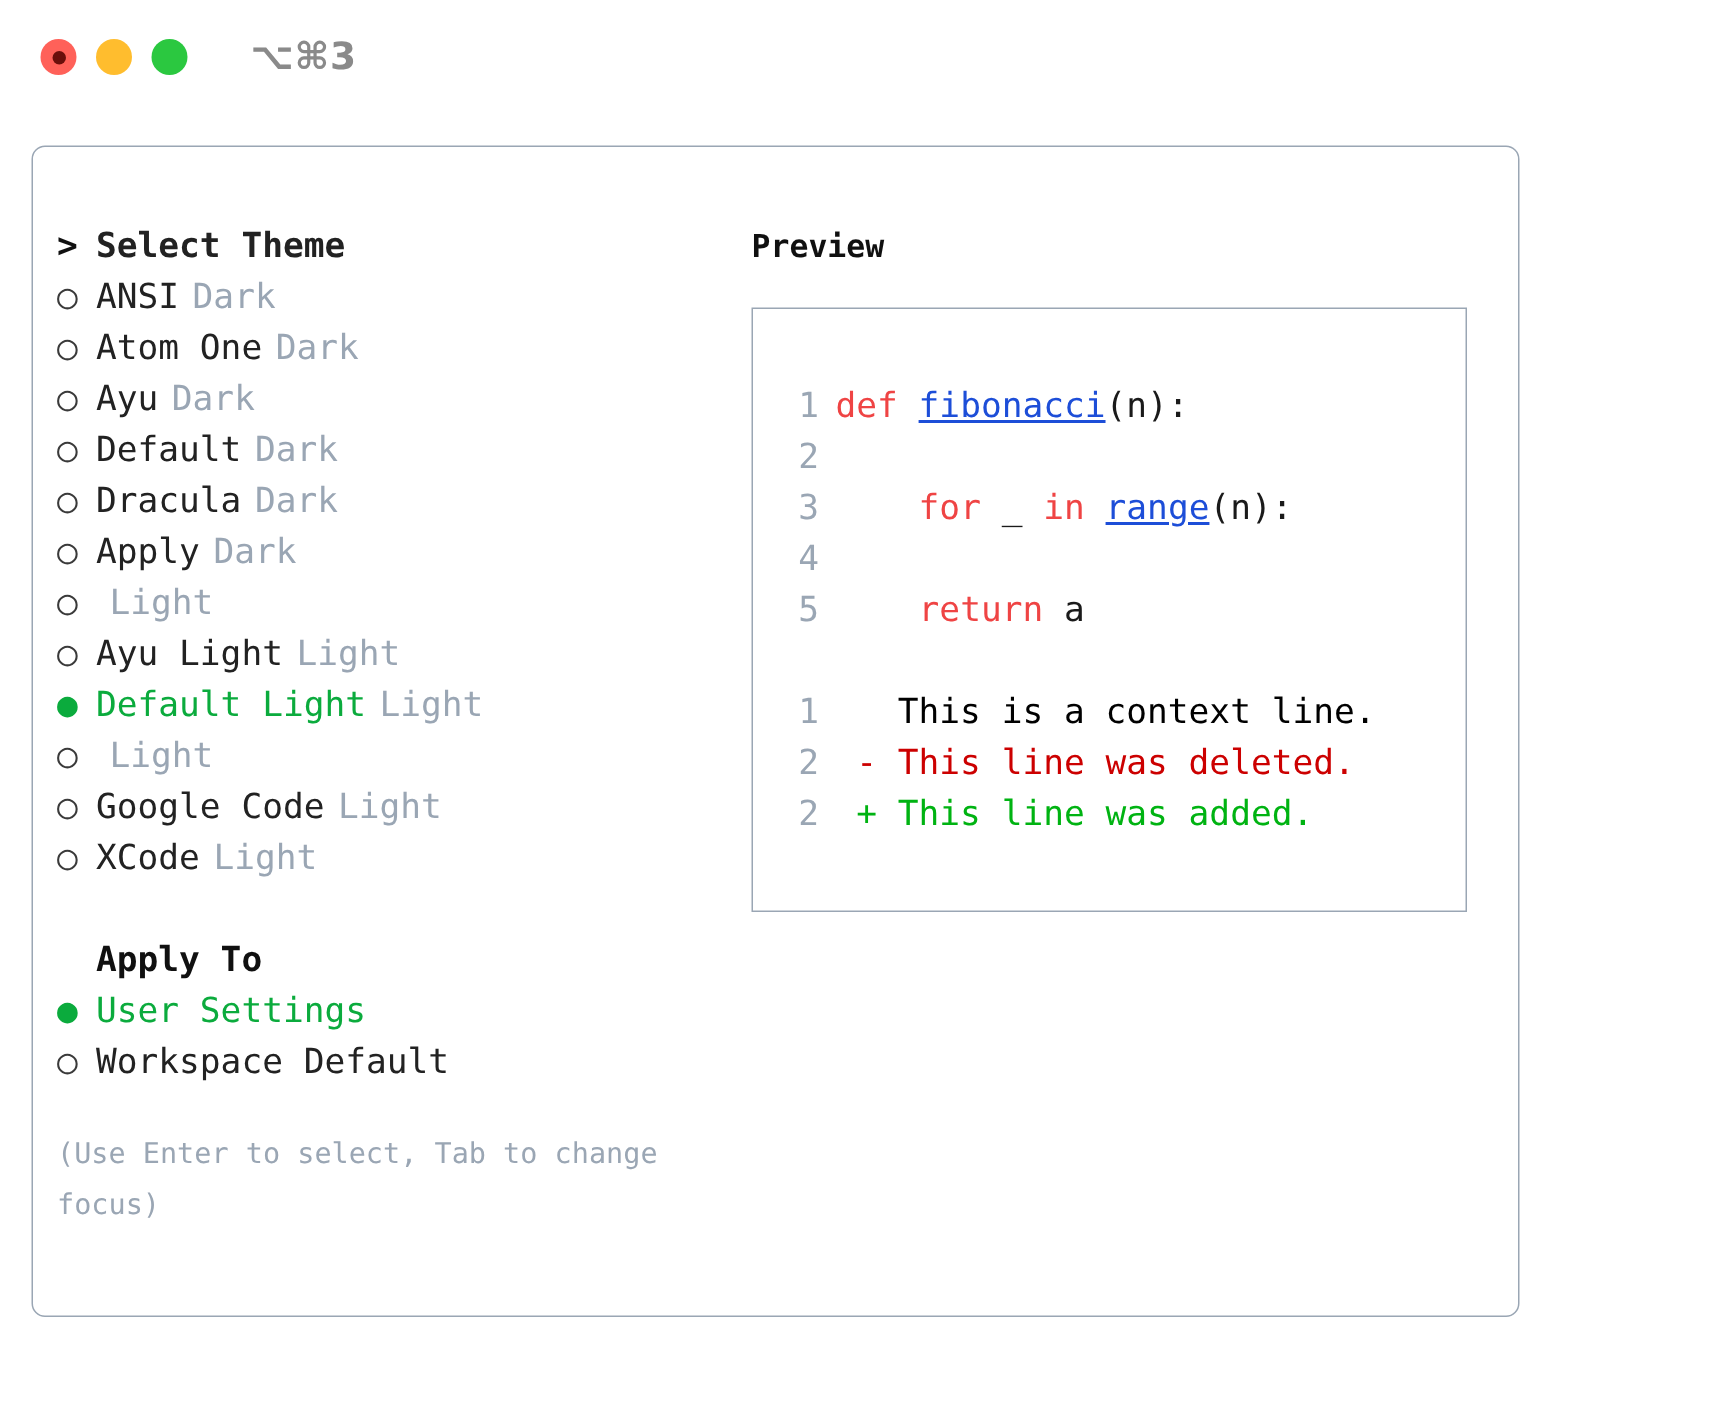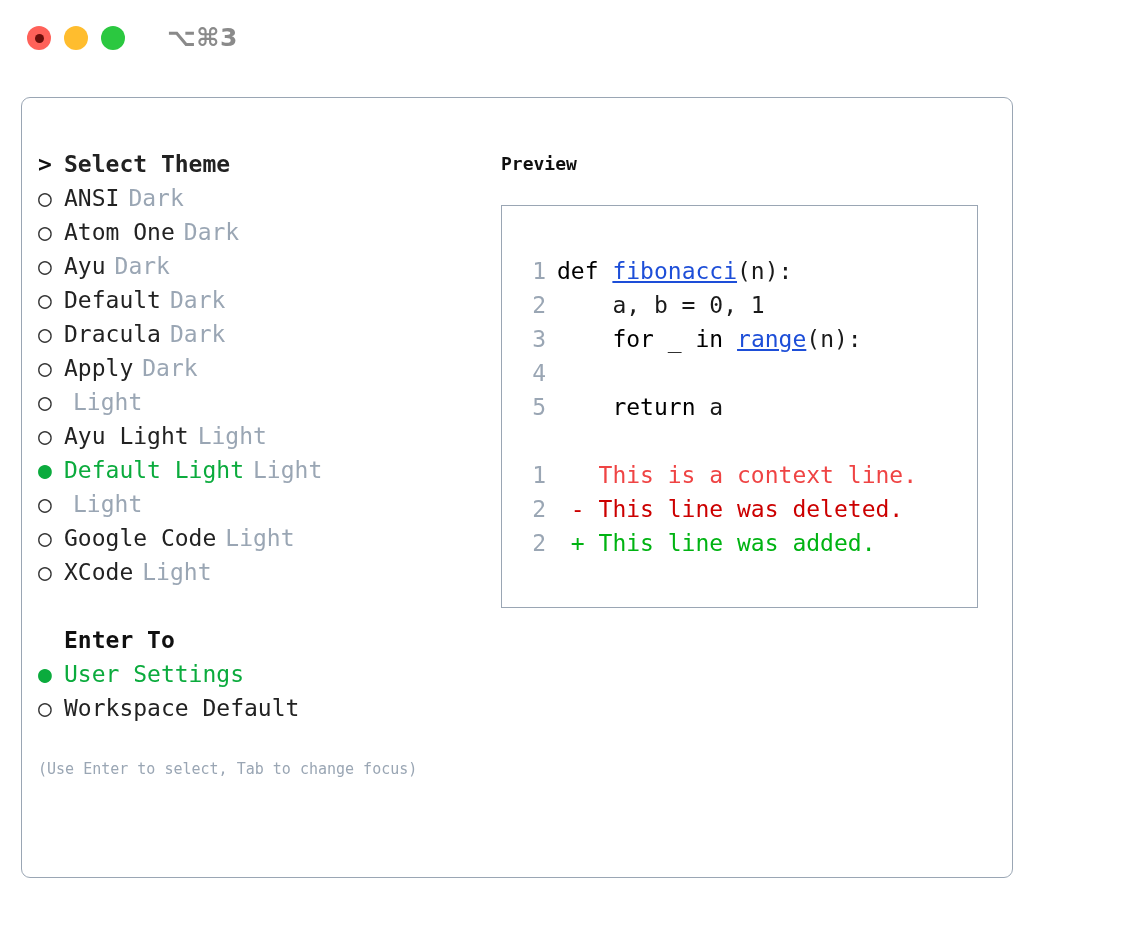--- a/index.html
+++ b/index.html
@@ -136,36 +136,36 @@
 
   .section-title {
     font-weight: 700;
     color: #101010;
   }
 
   .spacer { height: 34px; }
 
   .hint {
     margin-top: 27px;
-    font-size: 15px;
+    font-size: 19px;
     line-height: 34px;
     color: #9aa6b4;
     width: 412px;
     white-space: pre-wrap;
   }
 
   
   .right-col {
     position: absolute;
     left: 479px;
     top: 49px;
     width: 500px;
   }
   .preview-title {
-    font-size: 18px;
+    font-size: 21px;
     line-height: 34px;
     font-weight: 700;
     color: #101010;
     margin-bottom: 24px;
   }
   .code-box {
     width: 477px;
     height: 403px;
     border: 1.6px solid #9aa6b4;
     box-sizing: border-box;
@@ -184,25 +184,25 @@
   }
   .ln {
     display: inline-block;
     width: 26px;
     flex: 0 0 26px;
     text-align: right;
     color: #9aa6b4;
     margin-right: 11px;
   }
   .code-body { white-space: pre; }
-  .kw   { color: #000000; }
+  .kw   { color: #ef4444; }
   .fn   { color: #1d4ed8; text-decoration: underline; }
   .plain{ color: #1a1a1a; }
   .gap  { height: 34px; }
-  .ctx  { color: #ef4444; }
+  .ctx  { color: #000000; }
   .del  { color: #cc0000; }
   .add  { color: #00b312; }
 </style>
 </head>
 <body>
 
 <div class="window">
 
   <div class="titlebar">
     <div class="traffic">
@@ -281,21 +281,21 @@
               <span class="marker">○</span>
               <span class="label">XCode</span>
               <span class="variant">Light</span>
             </div>
           </div>
 
         <div class="spacer"></div>
 
         <div class="row">
           <span class="marker blank">&nbsp;</span>
-          <span class="label section-title">Enter To</span>
+          <span class="label section-title">Apply To</span>
         </div>
 
         <div id="apply-items">
             <div class="row selected">
               <span class="marker sel">●</span>
               <span class="label">User Settings</span>
             </div>
             <div class="row">
               <span class="marker">○</span>
               <span class="label">Workspace Default</span>
@@ -303,21 +303,21 @@
           </div>
 
         <div class="hint">(Use Enter to select, Tab to change focus)</div>
       </div>
 
       <div class="right-col">
         <div class="preview-title">Preview</div>
         <div class="code-box">
           <div id="code-lines">
               <div class="code-line"><span class="ln">1</span><span class="code-body"><span class="kw">def </span><span class="fn">fibonacci</span><span class="plain">(n):</span></span></div>
-              <div class="code-line"><span class="ln">2</span><span class="code-body"><span class="plain">    a, b = 0, 1</span></span></div>
+              <div class="code-line"><span class="ln">2</span></div>
               <div class="code-line"><span class="ln">3</span><span class="code-body"><span class="plain">    </span><span class="kw">for</span><span class="plain"> _ </span><span class="kw">in</span><span class="plain"> </span><span class="fn">range</span><span class="plain">(n):</span></span></div>
               <div class="code-line"><span class="ln">4</span></div>
               <div class="code-line"><span class="ln">5</span><span class="code-body"><span class="plain">    </span><span class="kw">return</span><span class="plain"> a</span></span></div>
             </div>
           <div class="gap"></div>
           <div id="diff-lines">
               <div class="code-line"><span class="ln">1</span><span class="code-body"><span class="ctx">   This is a context line.</span></span></div>
               <div class="code-line"><span class="ln">2</span><span class="code-body"><span class="del"> - This line was deleted.</span></span></div>
               <div class="code-line"><span class="ln">2</span><span class="code-body"><span class="add"> + This line was added.</span></span></div>
             </div>

